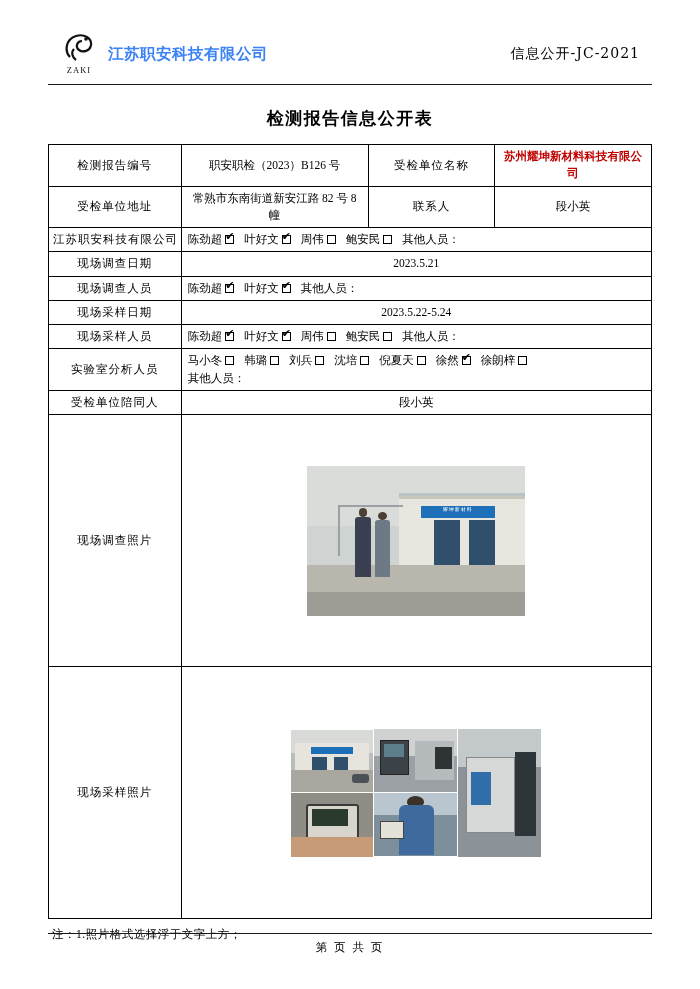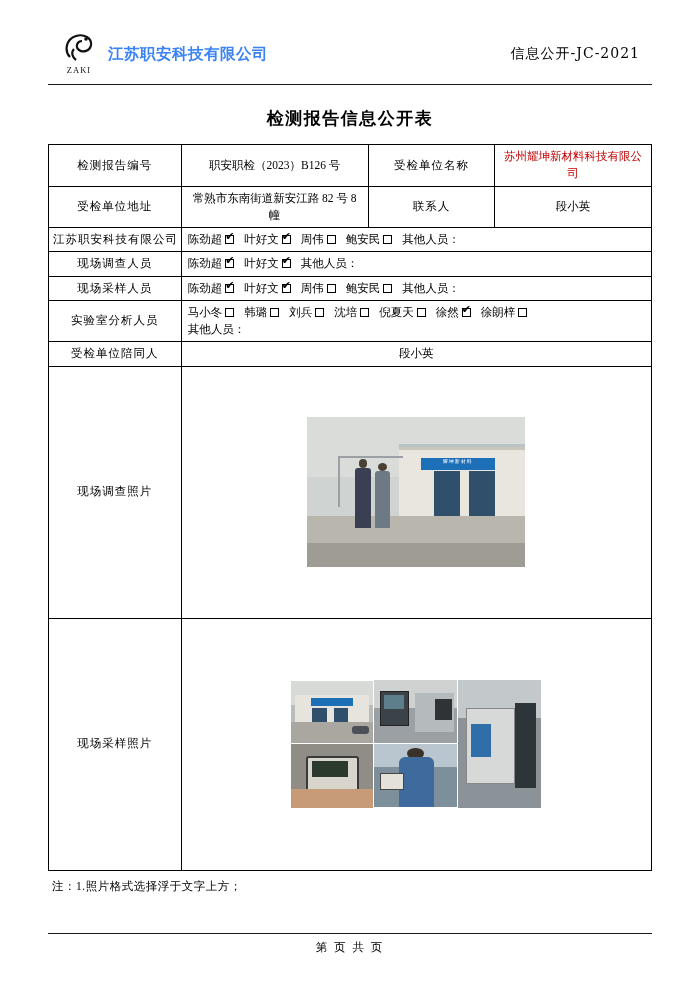--- a/index.html
+++ b/index.html
@@ -97,21 +97,21 @@
     vertical-align: middle;
     line-height: 1.5;
   }
   .lbl {
     text-align: center;
     letter-spacing: 1px;
     white-space: nowrap;
     margin-top: 20px;
   }
   .ctr { text-align: center; }
-  .red { color: #c00000; }
+  .red { color: #c00000; font-weight: bold; }
 
   .memberline {
     display: flex;
     flex-wrap: wrap;
     align-items: center;
     gap: 0px 10px;
     padding-left: 2px;
   }
   .member {
     display: inline-flex;
@@ -329,38 +329,46 @@
             </span>
             <span class="member">
               <span>鲍安民</span>
               <span class="box"></span>
             </span>
             <span>其他人员：</span>
           </div>
         </td>
       </tr>
 
+      <tr>
+        <td class="lbl">现场调查日期</td>
+        <td colspan="3" class="ctr">2023.5.21</td>
+      </tr>
 
       <tr>
         <td class="lbl">现场调查人员</td>
         <td colspan="3">
           <div class="memberline">
             <span class="member">
               <span>陈劲超</span>
               <span class="box checked"></span>
             </span>
             <span class="member">
               <span>叶好文</span>
               <span class="box checked"></span>
             </span>
             <span>其他人员：</span>
           </div>
         </td>
       </tr>
 
+      <tr>
+        <td class="lbl">现场采样日期</td>
+        <td colspan="3" class="ctr">2023.5.22-5.24</td>
+      </tr>
 
       <tr>
         <td class="lbl">现场采样人员</td>
         <td colspan="3">
           <div class="memberline">
             <span class="member">
               <span>陈劲超</span>
               <span class="box checked"></span>
             </span>
             <span class="member">

